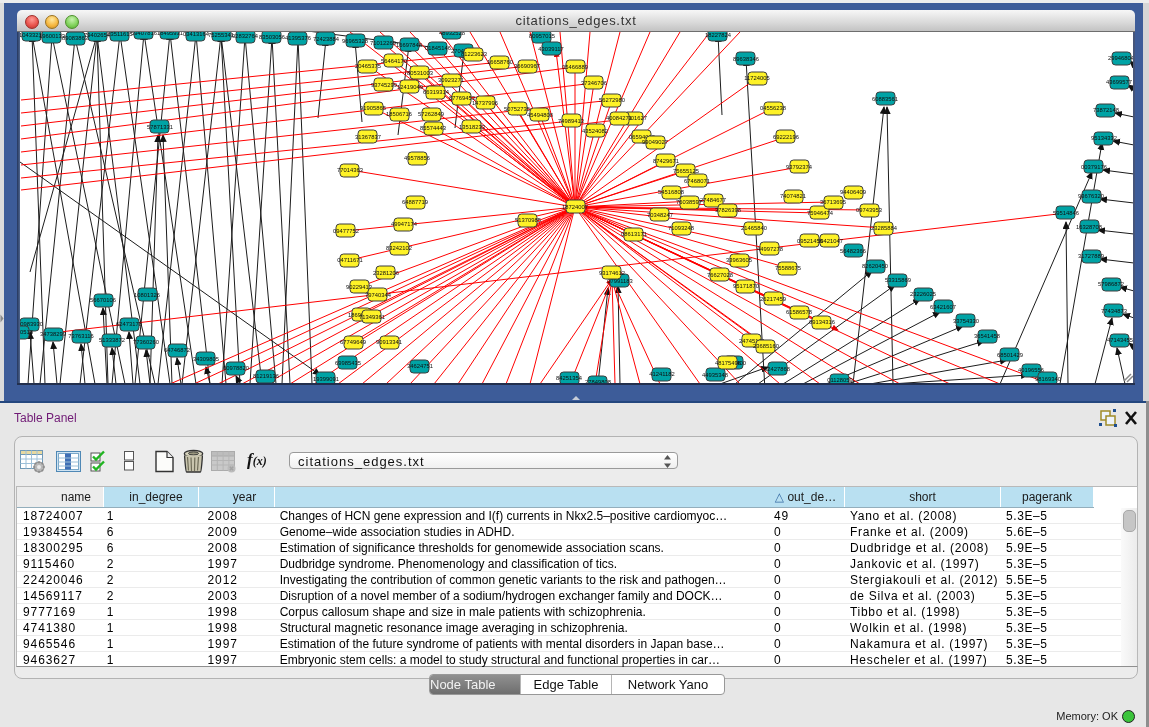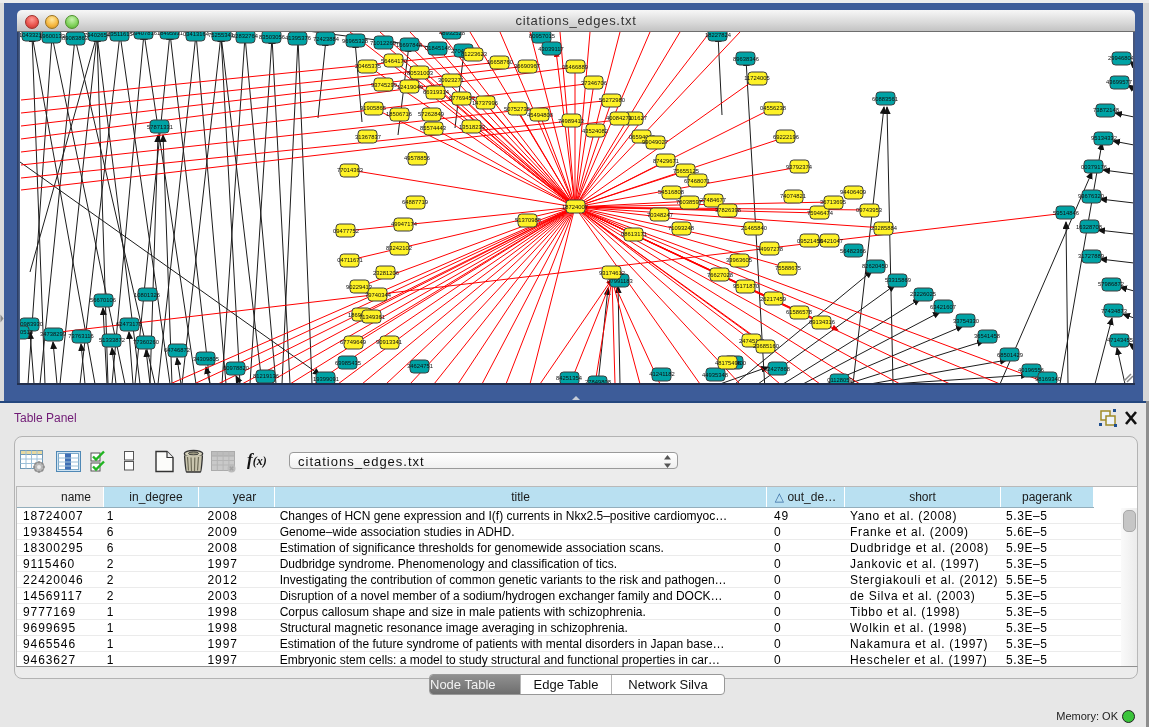--- a/index.html
+++ b/index.html
@@ -583,23 +583,20 @@
  <div style="position:absolute;left:0;top:0;width:1077px;height:20px;background:#b9e0f1;border-bottom:1px solid #93aebc;font-size:12px;color:#1a1a1a">
       <div style="position:absolute;left:0px;top:0;width:87px;height:20px;line-height:20px;border-right:1px solid #fff;box-sizing:border-box;background:#ececec;">
         <div style="position:relative;left:16px;text-align:center">name</div>
       </div>
       <div style="position:absolute;left:87px;top:0;width:95px;height:20px;line-height:20px;border-right:1px solid #fff;box-sizing:border-box;">
         <div style="position:relative;left:5px;text-align:center">in_degree</div>
       </div>
       <div style="position:absolute;left:182px;top:0;width:76px;height:20px;line-height:20px;border-right:1px solid #fff;box-sizing:border-box;">
         <div style="position:relative;left:8px;text-align:center">year</div>
       </div>
-      <div style="position:absolute;left:258px;top:0;width:492px;height:20px;line-height:20px;border-right:1px solid #fff;box-sizing:border-box;">
-        <div style="position:relative;left:0px;text-align:center">title</div>
-      </div>
       <div style="position:absolute;left:750px;top:0;width:78px;height:20px;line-height:20px;border-right:1px solid #fff;box-sizing:border-box;">
         <div style="position:relative;left:0px;text-align:center"><span style="color:#3a6ea5">△</span> out_de…</div>
       </div>
       <div style="position:absolute;left:828px;top:0;width:156px;height:20px;line-height:20px;border-right:1px solid #fff;box-sizing:border-box;">
         <div style="position:relative;left:0px;text-align:center">short</div>
       </div>
       <div style="position:absolute;left:984px;top:0;width:93px;height:20px;line-height:20px;border-right:1px solid #fff;box-sizing:border-box;">
         <div style="position:relative;left:0px;text-align:center">pagerank</div>
       </div>
     </div>
@@ -668,21 +665,21 @@
         <div style="position:absolute;left:6px;top:96px;width:94.7px;height:16px;line-height:16px;overflow:hidden;white-space:nowrap;letter-spacing:0.9px">9777169</div>
         <div style="position:absolute;left:89.7px;top:96px;width:105.8px;height:16px;line-height:16px;overflow:hidden;white-space:nowrap;letter-spacing:0.9px">1</div>
         <div style="position:absolute;left:190.5px;top:96px;width:81.19999999999999px;height:16px;line-height:16px;overflow:hidden;white-space:nowrap;letter-spacing:0.9px">1998</div>
         <div style="position:absolute;left:262.7px;top:96px;width:501.3px;height:16px;line-height:16px;overflow:hidden;white-space:nowrap;letter-spacing:0px">Corpus callosum shape and size in male patients with schizophrenia.</div>
         <div style="position:absolute;left:757px;top:96px;width:85px;height:16px;line-height:16px;overflow:hidden;white-space:nowrap;letter-spacing:0.9px">0</div>
         <div style="position:absolute;left:833px;top:96px;width:165px;height:16px;line-height:16px;overflow:hidden;white-space:nowrap;letter-spacing:0.7px">Tibbo et al. (1998)</div>
         <div style="position:absolute;left:989px;top:96px;width:102px;height:16px;line-height:16px;overflow:hidden;white-space:nowrap;letter-spacing:0.6px">5.3E–5</div>
       </div>
       <div style="position:absolute;left:0;top:111px;width:1120px;height:1px;background:#ebebeb"></div>
       <div style="position:absolute;left:0;top:0">
-        <div style="position:absolute;left:6px;top:112px;width:94.7px;height:16px;line-height:16px;overflow:hidden;white-space:nowrap;letter-spacing:0.9px">9699695</div>
+        <div style="position:absolute;left:6px;top:112px;width:94.7px;height:16px;line-height:16px;overflow:hidden;white-space:nowrap;letter-spacing:0.9px">4741380</div>
         <div style="position:absolute;left:89.7px;top:112px;width:105.8px;height:16px;line-height:16px;overflow:hidden;white-space:nowrap;letter-spacing:0.9px">1</div>
         <div style="position:absolute;left:190.5px;top:112px;width:81.19999999999999px;height:16px;line-height:16px;overflow:hidden;white-space:nowrap;letter-spacing:0.9px">1998</div>
         <div style="position:absolute;left:262.7px;top:112px;width:501.3px;height:16px;line-height:16px;overflow:hidden;white-space:nowrap;letter-spacing:0px">Structural magnetic resonance image averaging in schizophrenia.</div>
         <div style="position:absolute;left:757px;top:112px;width:85px;height:16px;line-height:16px;overflow:hidden;white-space:nowrap;letter-spacing:0.9px">0</div>
         <div style="position:absolute;left:833px;top:112px;width:165px;height:16px;line-height:16px;overflow:hidden;white-space:nowrap;letter-spacing:0.7px">Wolkin et al. (1998)</div>
         <div style="position:absolute;left:989px;top:112px;width:102px;height:16px;line-height:16px;overflow:hidden;white-space:nowrap;letter-spacing:0.6px">5.3E–5</div>
       </div>
       <div style="position:absolute;left:0;top:127px;width:1120px;height:1px;background:#ebebeb"></div>
       <div style="position:absolute;left:0;top:0">
         <div style="position:absolute;left:6px;top:128px;width:94.7px;height:16px;line-height:16px;overflow:hidden;white-space:nowrap;letter-spacing:0.9px">9465546</div>
@@ -705,17 +702,17 @@
       </div>
       <div style="position:absolute;left:0;top:159px;width:1120px;height:1px;background:#ebebeb"></div>
     </div>
  <div style="position:absolute;left:1104px;top:21px;width:16px;height:158px;background:linear-gradient(90deg,#fafafa,#ececec)"></div>
  <div style="position:absolute;left:1106px;top:23px;width:11px;height:20px;background:#c6c6c6;border:1px solid #a8a8a8;border-radius:5px"></div>
 </div>
 
 <div style="position:absolute;left:429px;top:674px;height:19px;border:1px solid #989898;border-radius:4px;overflow:hidden;font-size:13px;line-height:19px;background:#fff">
  <div style="float:left;width:90px;text-align:left;background:linear-gradient(#909090,#6e6e6e);color:#f2f2f2">Node Table</div>
  <div style="float:left;width:90px;text-align:center;border-left:1px solid #b5b5b5;color:#111">Edge Table</div>
- <div style="float:left;width:112px;text-align:center;border-left:1px solid #b5b5b5;color:#111">Network Silva</div>
+ <div style="float:left;width:112px;text-align:center;border-left:1px solid #b5b5b5;color:#111">Network Yano</div>
 </div>
 
 <div style="position:absolute;left:1030px;top:710px;width:88px;text-align:right;font-size:11px;color:#222">Memory: OK</div>
 <div style="position:absolute;left:1122px;top:710px;width:11px;height:11px;border-radius:50%;background:#3bc43b;border:1px solid #222"></div>
 <div style="position:absolute;left:1146px;top:401px;width:3px;height:326px;background:#8e8e8e"></div>
 </body></html>

